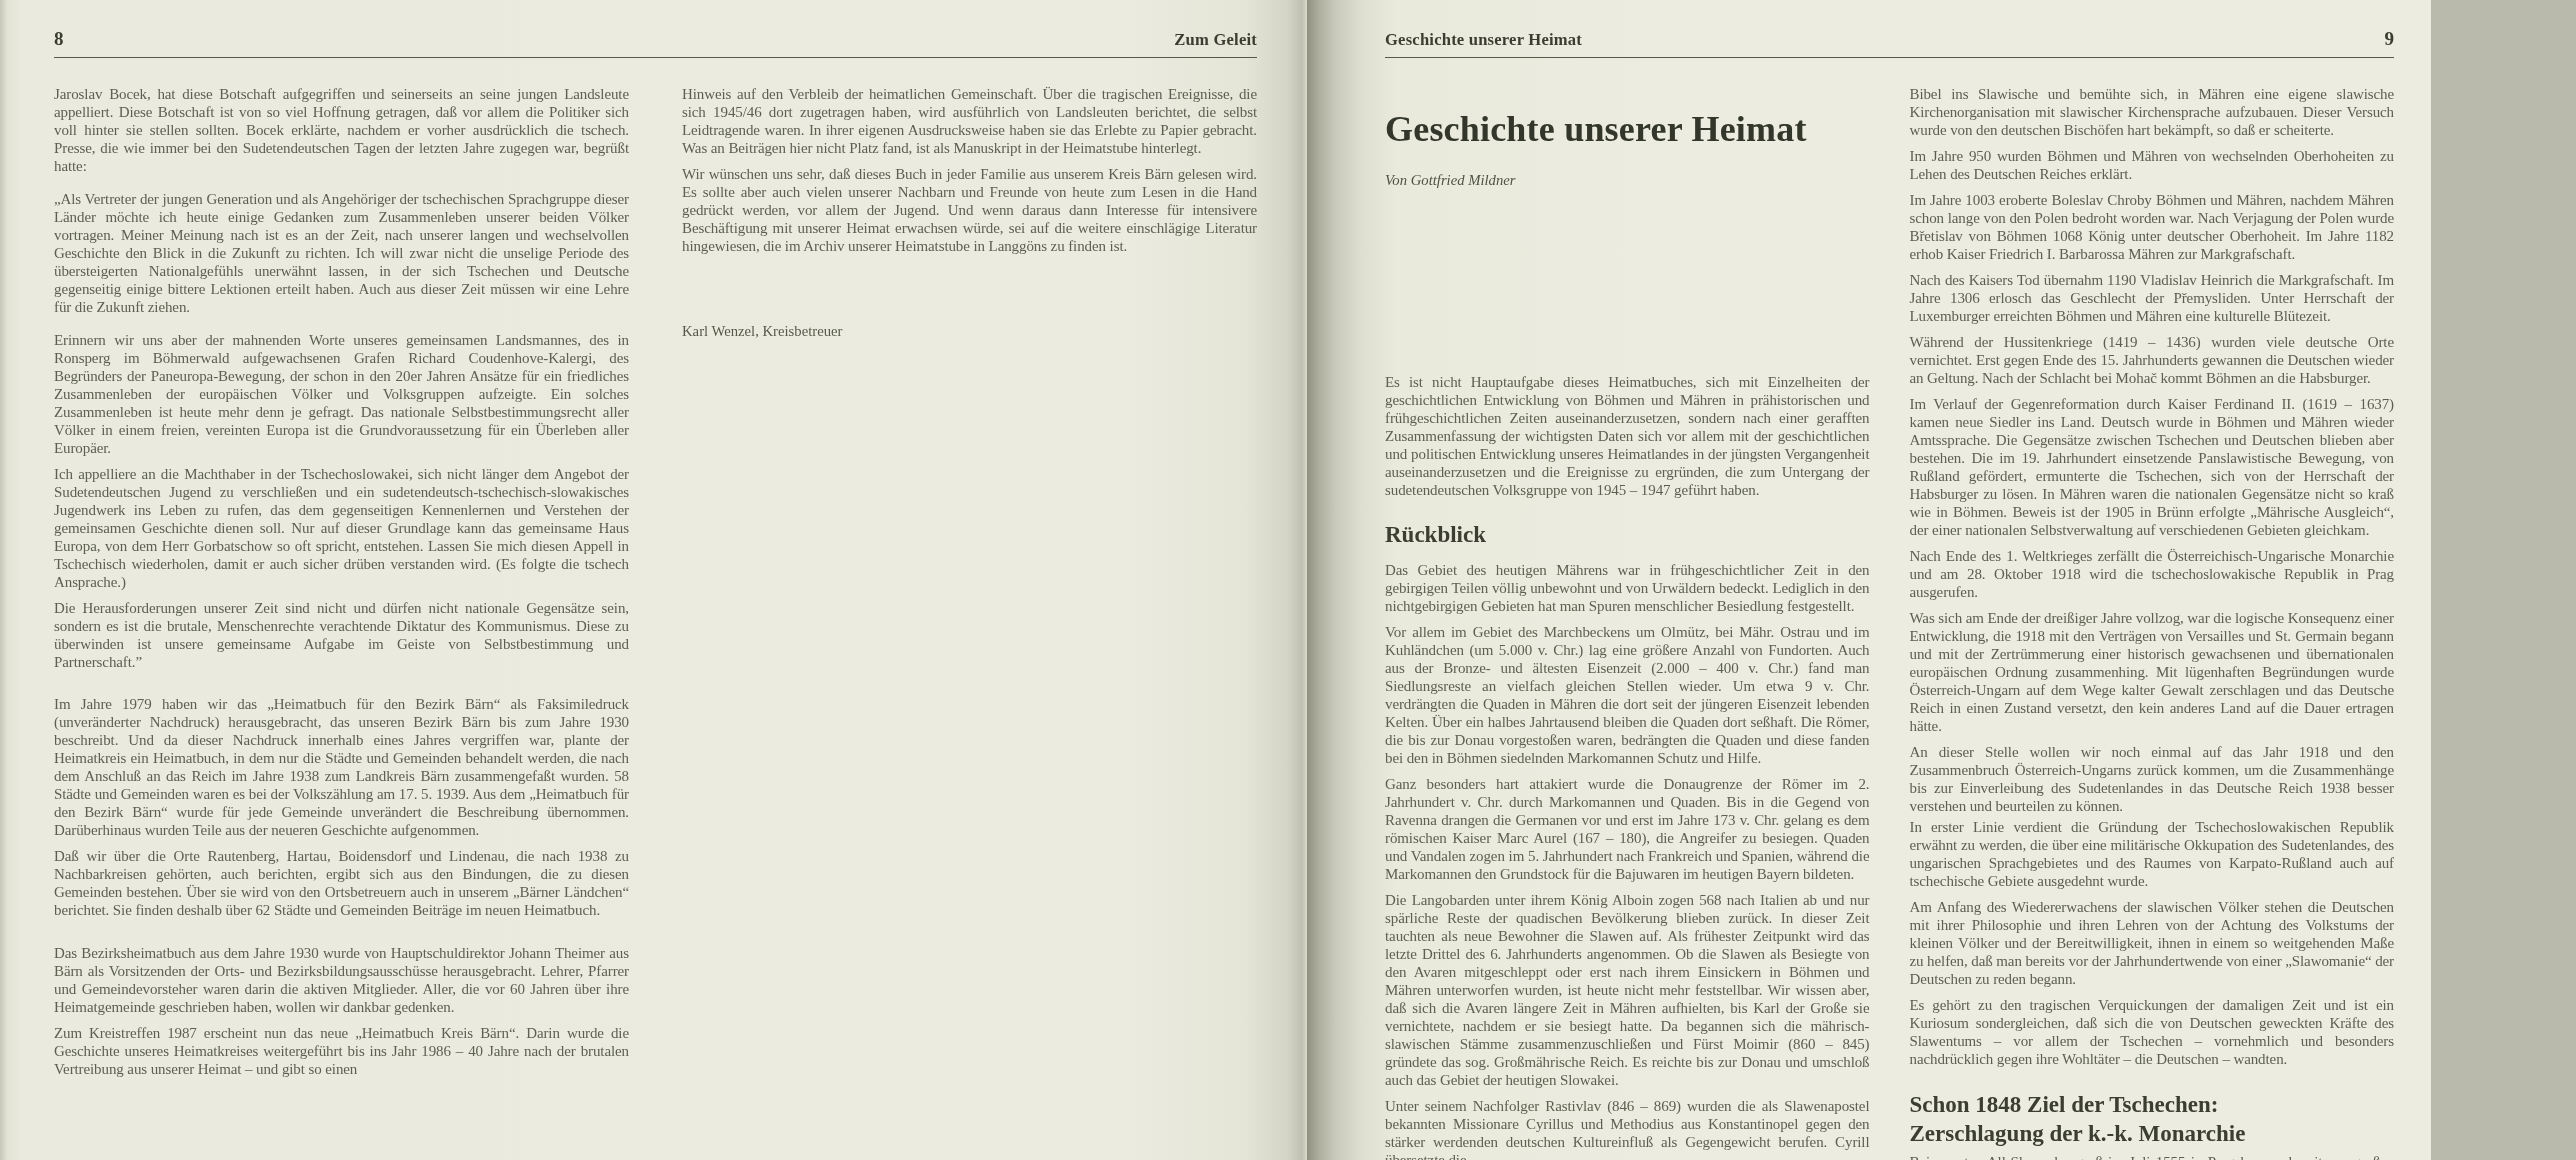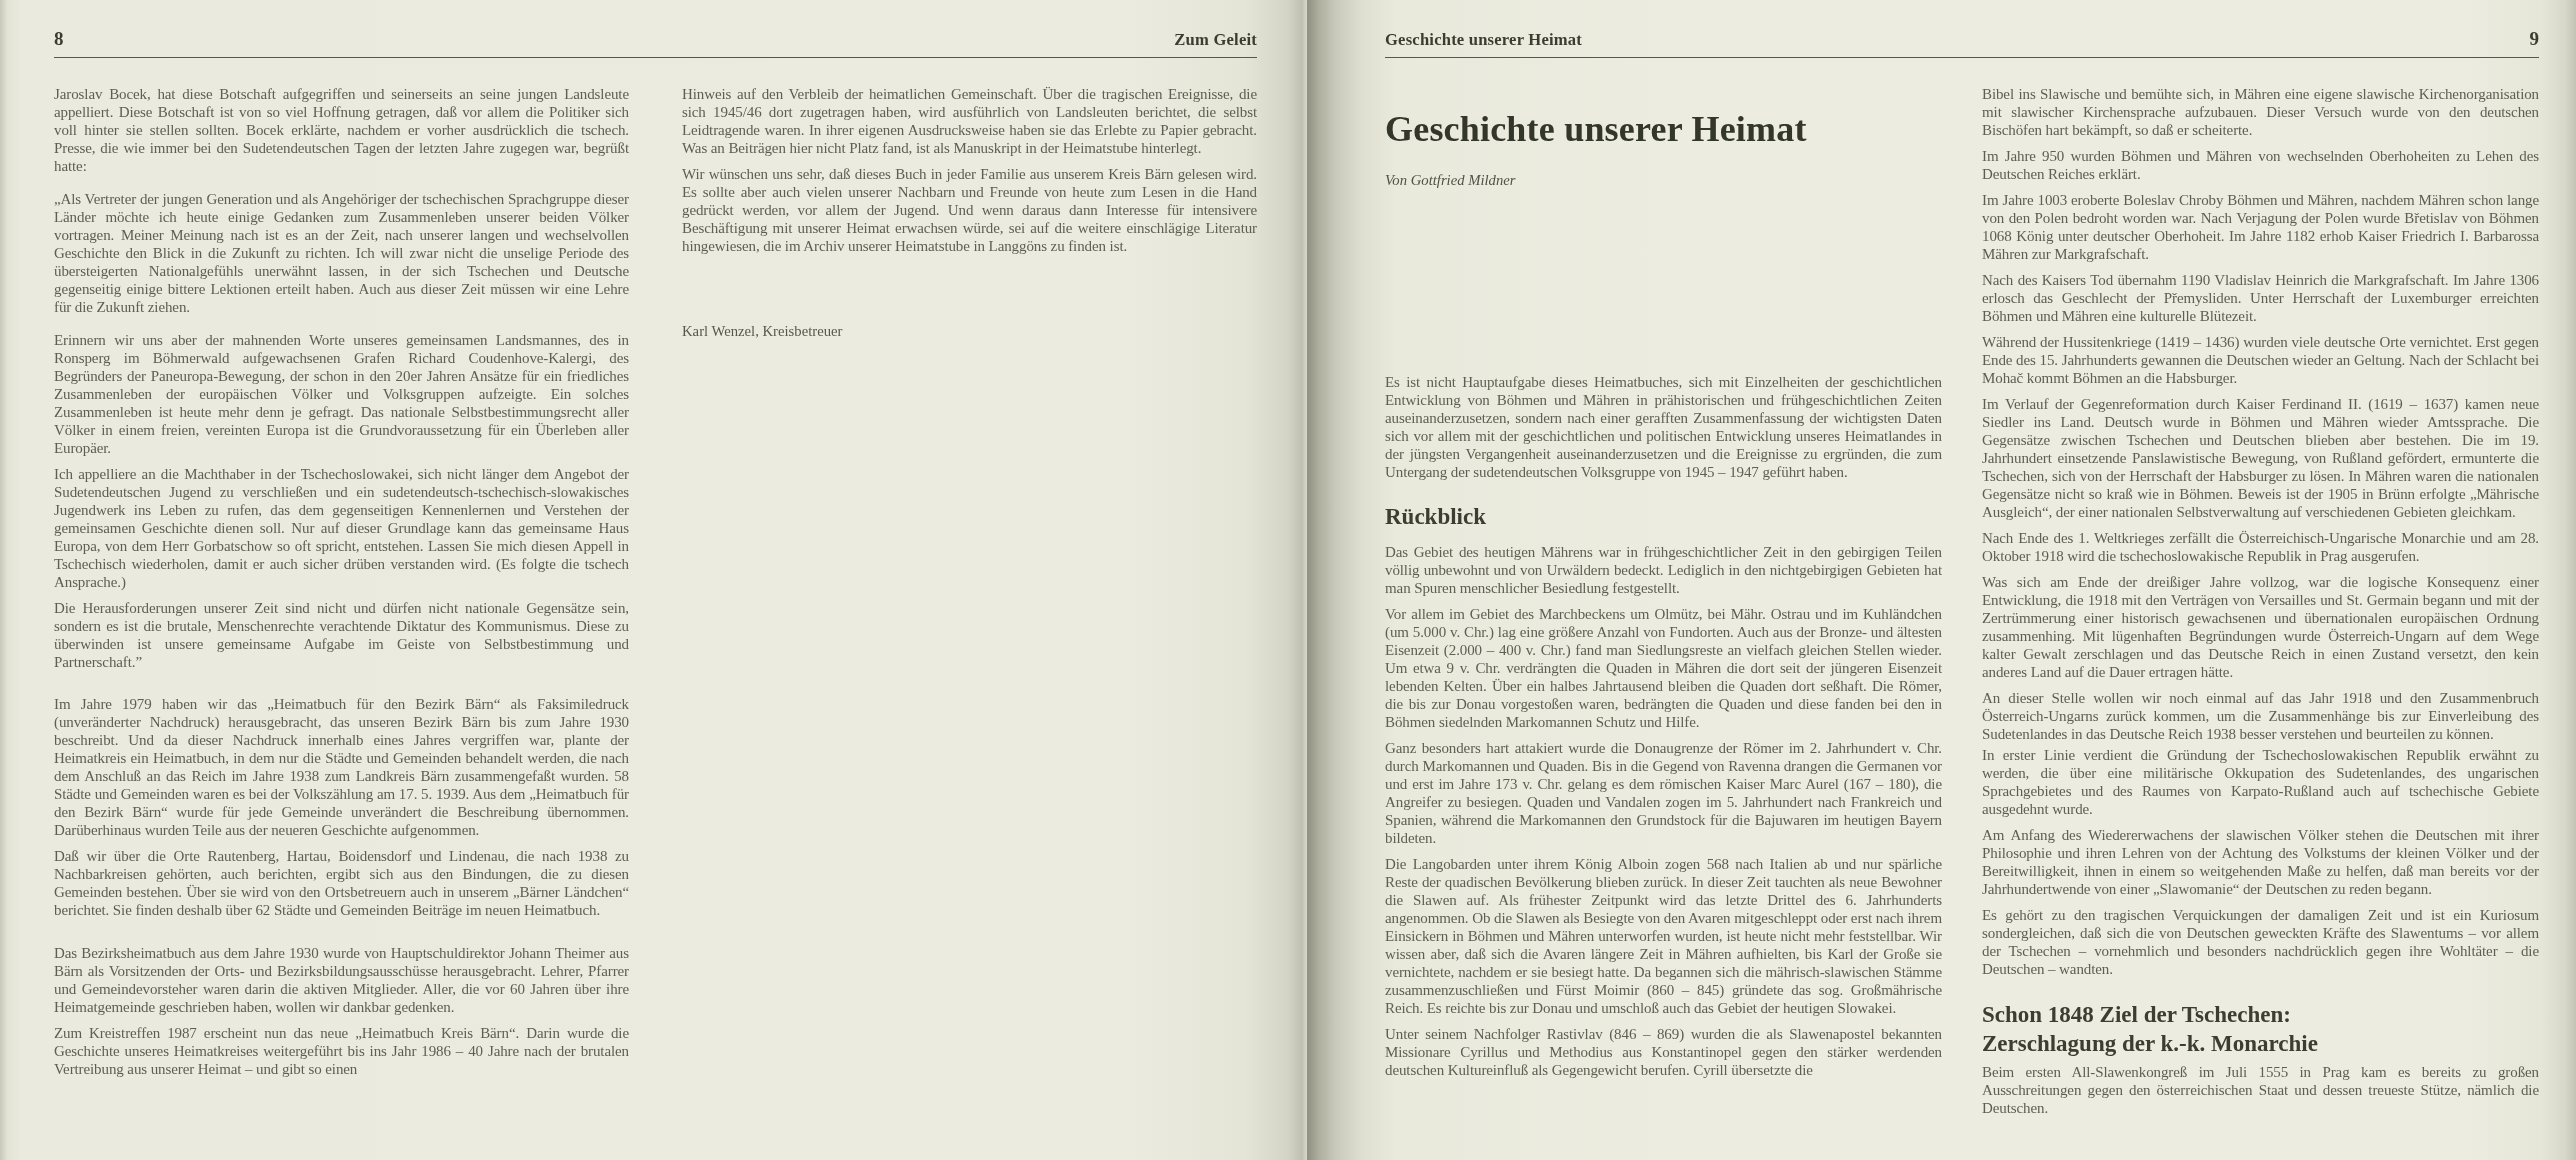--- a/index.html
+++ b/index.html
@@ -8,21 +8,21 @@
     background:#b9baab;
     font-family:"Liberation Serif","DejaVu Serif",serif;
   }
   .spread{display:flex;width:2576px;height:1160px;}
   .page{position:relative;box-sizing:border-box;height:1160px;overflow:hidden;}
   .page-left{
     width:1307px;
     background:linear-gradient(90deg,#c6c7b8 0px,#e2e3d5 7.4px,#eaebde 21px,#ebecdf 1128px,#e4e5d7 1245px,#d3d4c5 1288px,#bfc0b1 1302px,#d9dacb 1307px);
   }
   .page-right{
-    width:1269px;
+    width:1124px;
     background:linear-gradient(90deg,#8f907f 0px,#aeaf9f 12.3px,#c9cabb 29px,#dedfd1 55px,#e9eadc 89px,#ecede0 380px,#ecede0 1159px,#e5e6d8 1234px,#d7d8c9 1258px,#c2c3b4 1269px);
   }
   .inner{position:relative;box-sizing:border-box;height:100%;}
   .page-left  .inner{padding:28px 50px 0 54px;}
   .page-right .inner{padding:28px 37px 0 78px;}
 
   .phead{display:flex;justify-content:space-between;align-items:baseline;
          color:#3b3d30;font-weight:bold;height:22px;}
   .phead .pnum{font-size:19px;}
   .phead .htitle{font-size:16.6px;letter-spacing:0.2px;}

